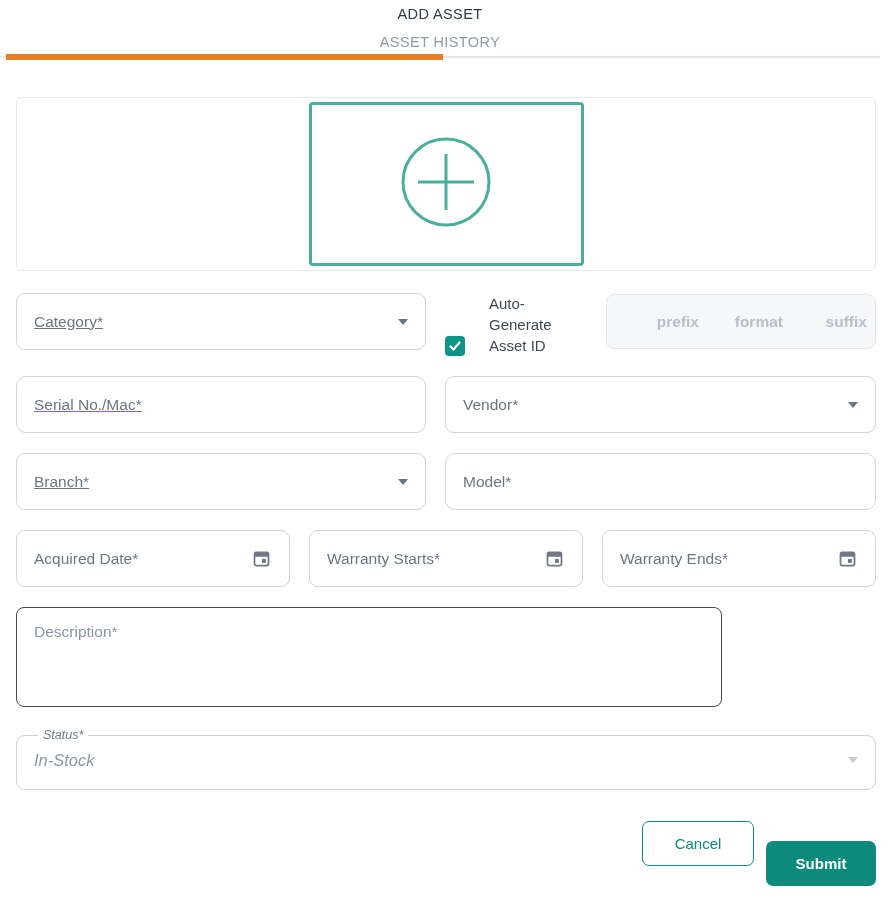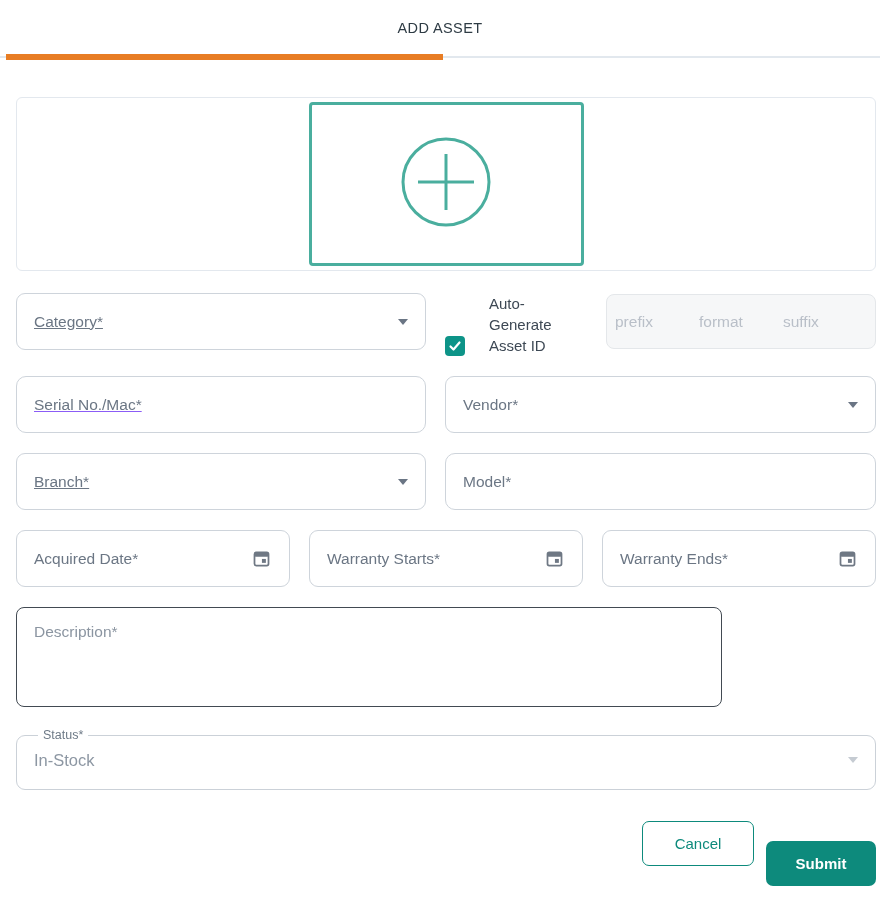--- a/index.html
+++ b/index.html
@@ -107,22 +107,23 @@
   
   .assetid-box {
     flex: 1; height: 55px; margin-top: 1px;
     background: #f6f7f8;
     border: 1px solid #e4e7ea; border-radius: 8px;
     display: flex; align-items: center;
     padding: 0 8px;
   }
   .assetid-box input {
     width: 33.33%; border: none; background: transparent; outline: none;
-    font-size: 15.5px; text-align: left; color: #5d6673;
-    font-family: "Liberation Sans", sans-serif;
+    font-size: 15.5px; text-align: right; color: #5d6673;
+    font-family: "Liberation Sans", sans-serif;
+    font-weight: bold;
   }
   .assetid-box input::placeholder { color: #b9bfc8; opacity: 1; }
 
   
   .cal-icon { flex: none; display: flex; }
 
   
   textarea.description {
     width: 706px; height: 100px;
     border: 1px solid #424a52; border-radius: 8px;
@@ -133,20 +134,21 @@
     margin-bottom: 21px; display: block;
   }
   textarea.description::placeholder { color: #8b95a1; opacity: 1; }
 
   
   fieldset.status {
     width: 860px; height: 62px;
     border: 1px solid #cbd1d8; border-radius: 9px;
     margin-bottom: 31px;
     padding: 0;
+    font-style: italic;
   }
   fieldset.status legend {
     margin-left: 21px; padding: 0 5px;
     font-size: 12.5px; color: #6e7a87;
   }
   .status-inner {
     height: 36px;
     display: flex; align-items: center; justify-content: space-between;
     padding: 0 17px 0 17px;
   }
@@ -174,20 +176,21 @@
     color: #ffffff;
     font-weight: 700;
     margin-top: 20px;
   }
 </style>
 </head>
 <body>
 
 <div class="tabs">
   <button class="tab active">ADD ASSET</button>
+  <button class="tab inactive">ASSET HISTORY</button>
   <div class="tab-indicator"></div>
 </div>
 
 <div class="content">
 
   <div class="upload-outer">
     <div class="dropzone">
       <span>
         <svg width="92" height="92" viewBox="0 0 92 92" fill="none">
           <circle cx="46" cy="46" r="43" stroke="#4aae9e" stroke-width="3"></circle>

